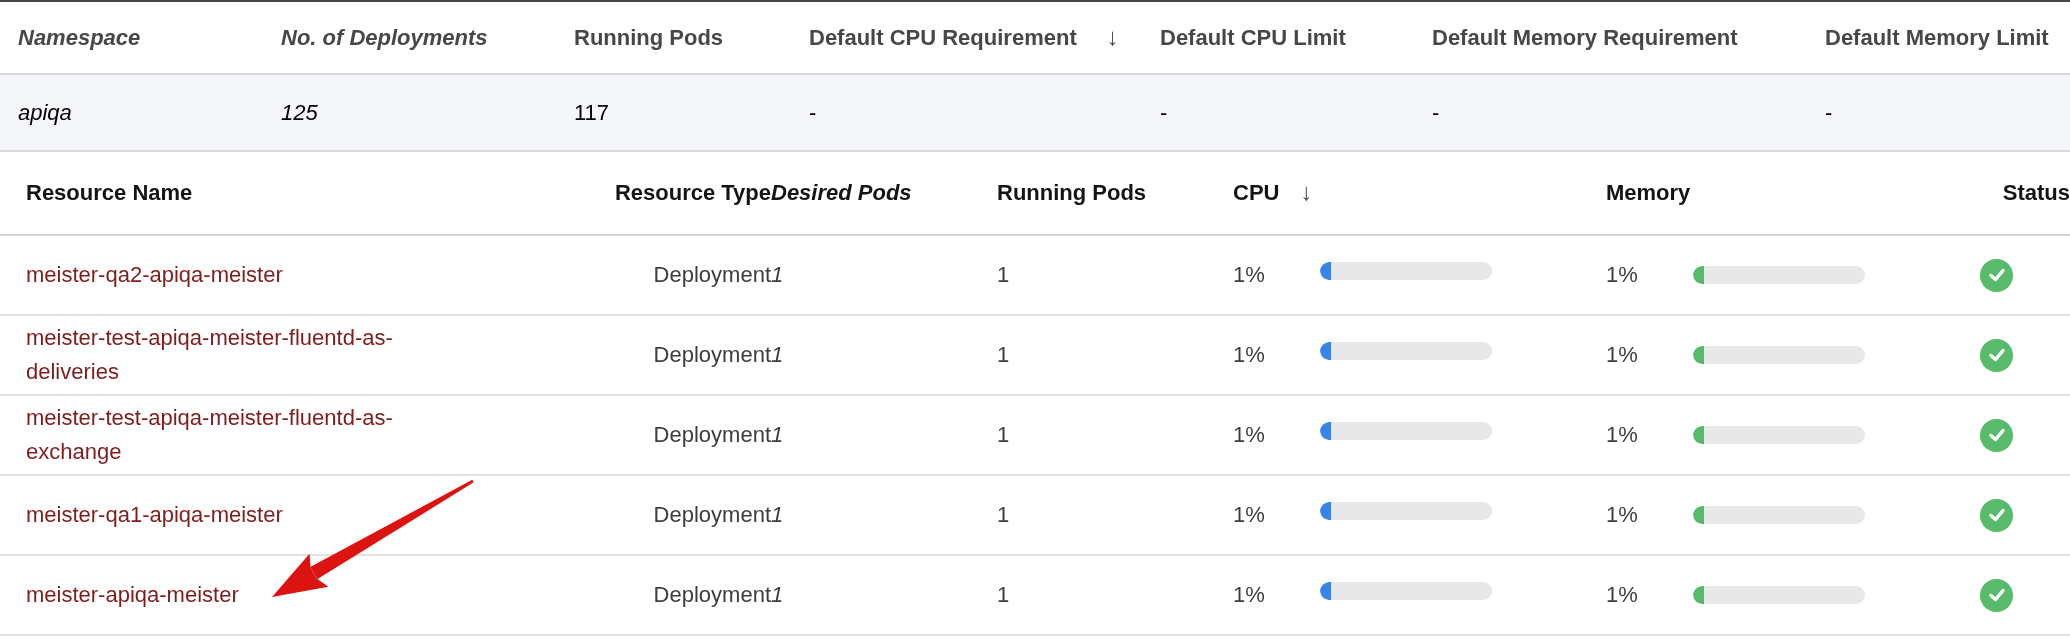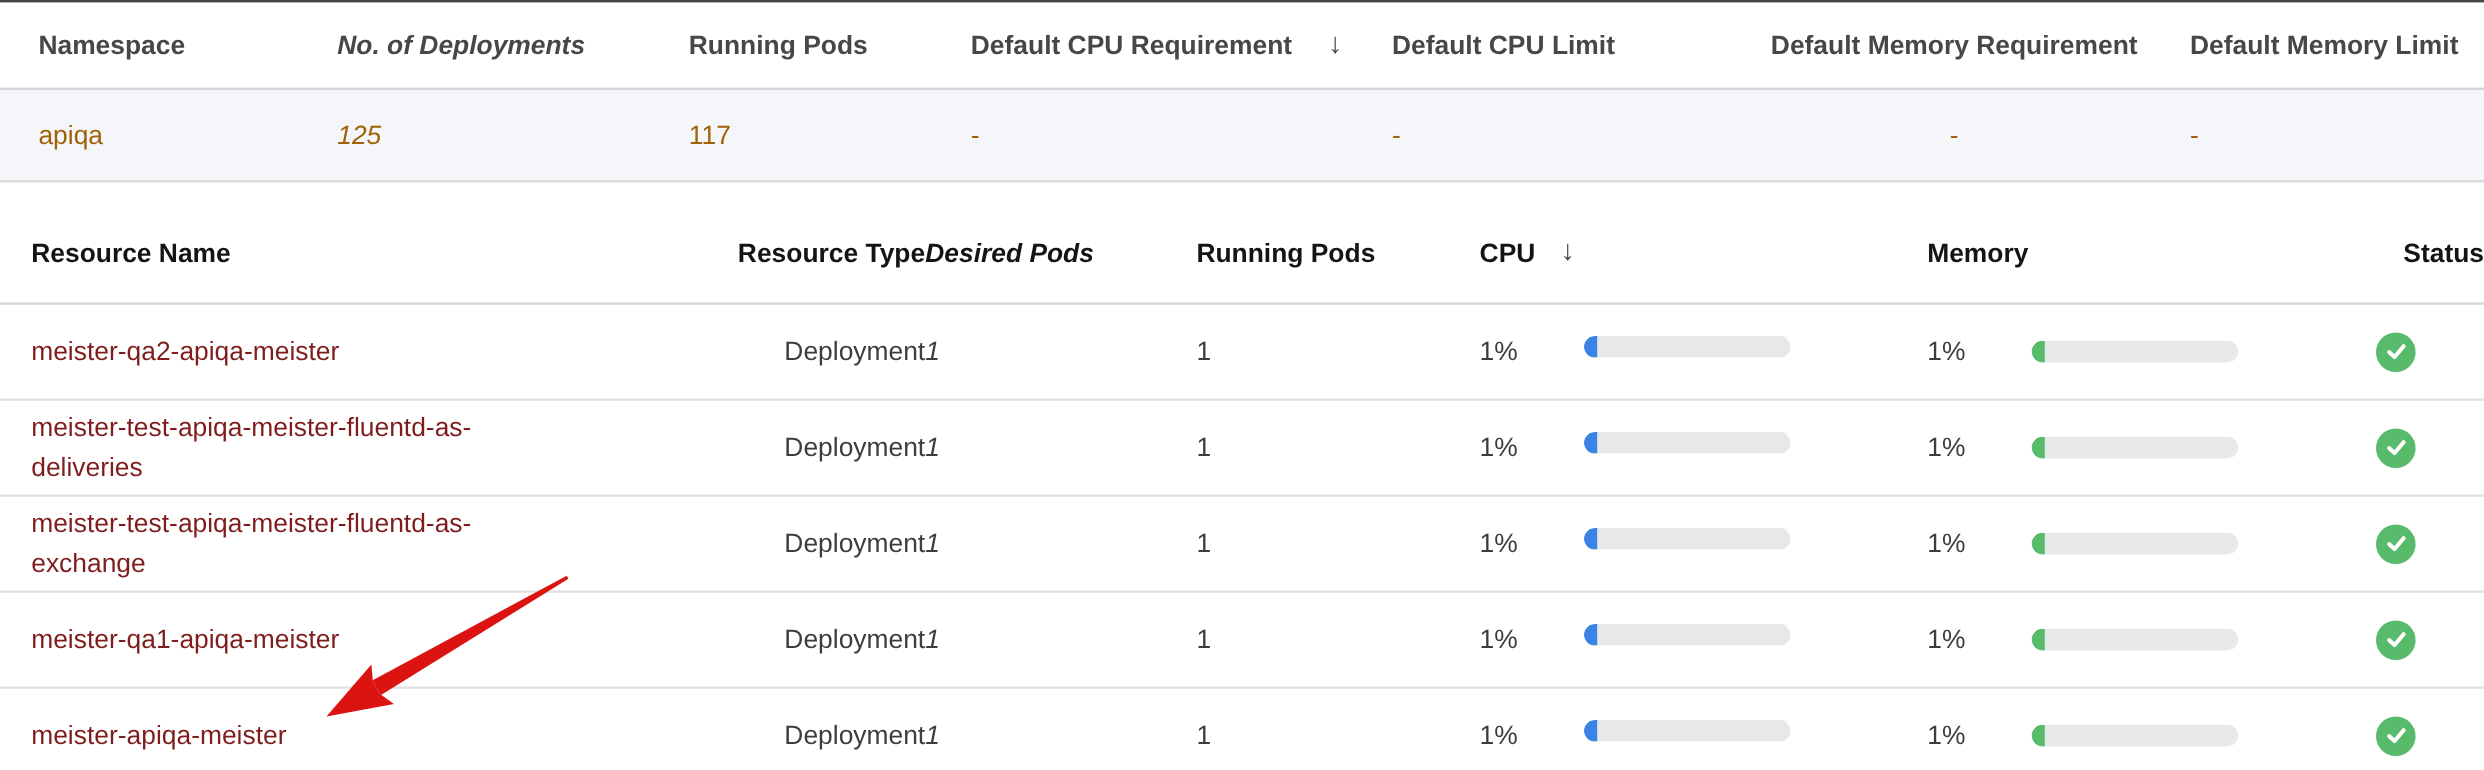--- a/index.html
+++ b/index.html
@@ -12,31 +12,31 @@
     color:#383838;
     overflow:hidden;
   }
   .top-rule{height:2px;background:#474747;}
   .frow{display:flex;align-items:center;}
   .cell{box-sizing:border-box;}
 
   
   .t1-header{height:71px;border-bottom:2px solid #d6d6d6;}
   .t1-header .cell{font-weight:700;color:#474747;}
-  .t1-data{height:75px;background:#f5f6fa;border-bottom:2px solid #dadada;color:#a16207;}
-  .n1{width:281px;padding-left:32px;}
+  .t1-data{height:75px;background:#f5f6fa;border-bottom:2px solid #dadada;color:#000000;}
+  .n1{width:281px;padding-left:18px;font-style:italic;}
   .n2{width:293px;font-style:italic;}
   .n3{width:235px;}
   .n4{width:351px;display:flex;align-items:flex-start;}
   .n5{width:272px;}
-  .n6{width:393px;text-align:center;}
+  .n6{width:393px;}
   .n7{flex:1;}
 
   
-  .t2-header{height:82px;border-bottom:2px solid #d6d6d6;margin-top:18px;}
+  .t2-header{height:82px;border-bottom:2px solid #d6d6d6;}
   .t2-header .cell{font-weight:700;color:#141414;}
   .t2-row{height:78px;border-bottom:2px solid #e1e1e1;color:#3d3d3d;}
   .r1{width:521px;padding-left:26px;}
   .r2{width:250px;text-align:right;}
   .r3{width:226px;font-style:italic;}
   .r4{width:236px;}
   .r5{width:373px;display:flex;align-items:flex-start;}
   .r6{width:374px;display:flex;align-items:center;}
   .r7{flex:1;display:flex;align-items:center;}
   .t2-header .r7{justify-content:flex-end;}

